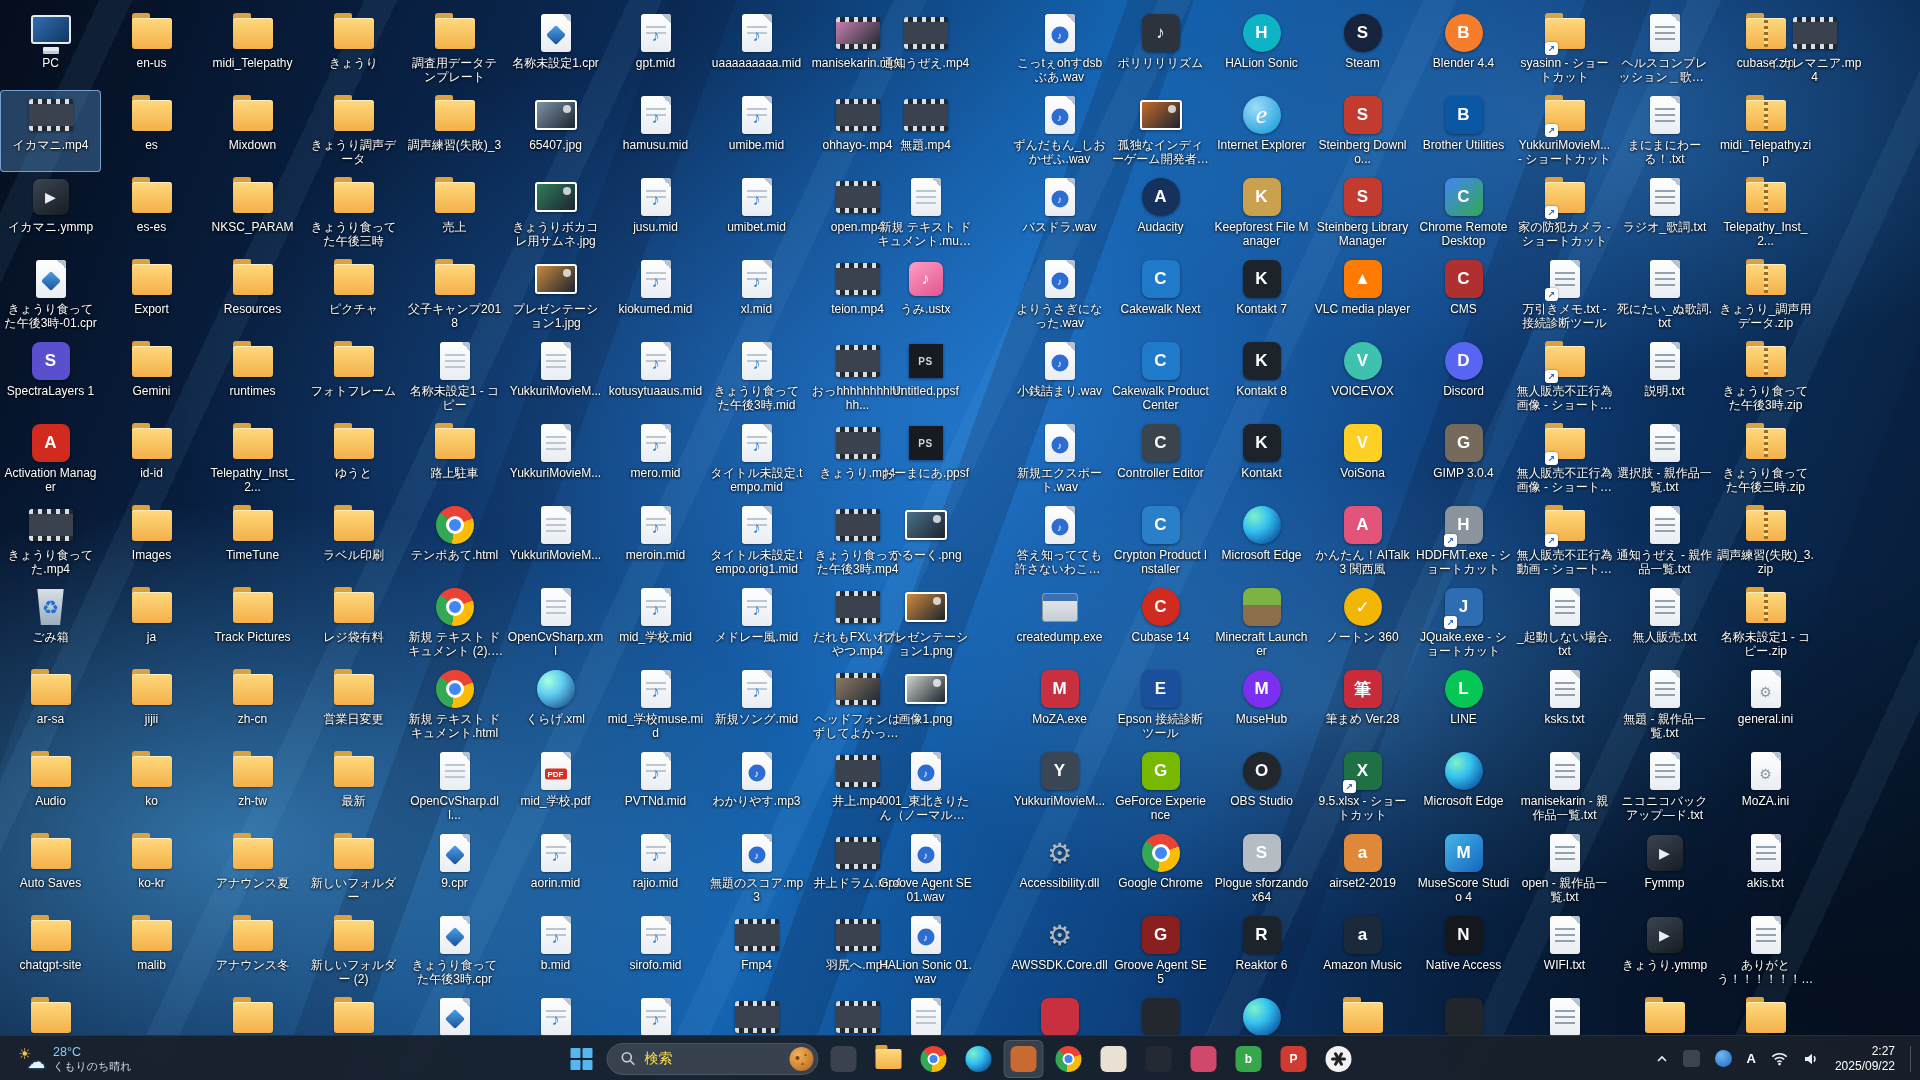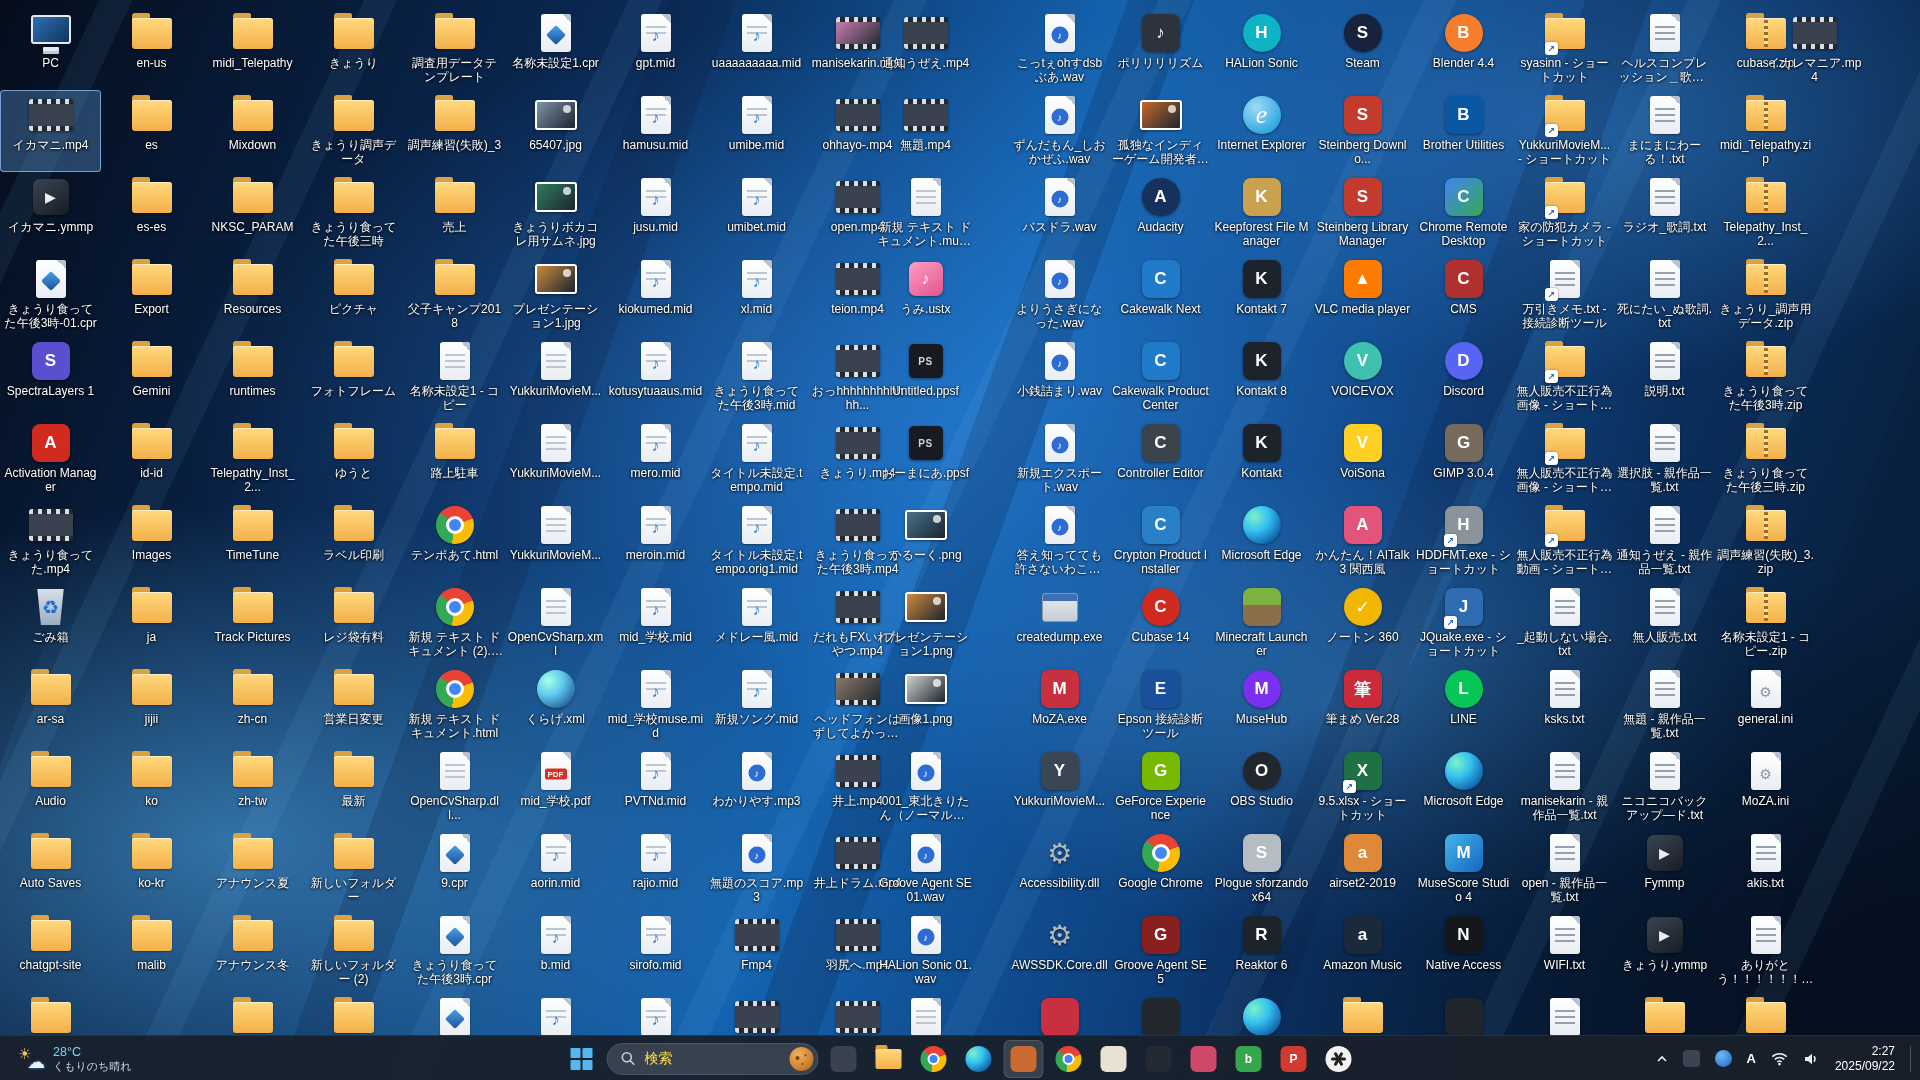--- a/index.html
+++ b/index.html
@@ -62,21 +62,21 @@
   .chrome-ball::after{content:'';position:absolute;inset:10px;background:#4285f4;border:3px solid #fff;border-radius:50%;}
   .edge-ball{background:radial-gradient(circle at 30% 28%,#7df2c8 0%,#35c1f1 38%,#0c59a4 82%);}
   .ie-ball{background:radial-gradient(circle at 35% 30%,#9fdcf8,#2fa7e0 75%);color:#fff;display:flex;align-items:center;
     justify-content:center;font-size:26px;font-style:italic;font-family:"Liberation Serif",serif;}
   
   .appsq{width:38px;height:38px;border-radius:8px;color:#fff;font-weight:bold;font-size:17px;
     display:flex;align-items:center;justify-content:center;box-shadow:0 1px 3px rgba(0,0,0,.45);}
   .appsq.round{border-radius:50%;}
   .ymmp{width:36px;height:36px;border-radius:7px;background:linear-gradient(145deg,#3a4552,#171c23);
     color:#e8eef4;display:flex;align-items:center;justify-content:center;font-size:14px;box-shadow:0 1px 3px rgba(0,0,0,.45);}
-  .ppsf{width:34px;height:34px;border-radius:5px;background:#171a20;color:#cfd6df;display:flex;align-items:center;
+  .ppsf{width:34px;height:34px;border-radius:0;background:#171a20;color:#cfd6df;display:flex;align-items:center;
     justify-content:center;font-size:10px;font-weight:bold;letter-spacing:.5px;box-shadow:0 1px 3px rgba(0,0,0,.45);}
   .ustx{width:34px;height:34px;border-radius:7px;background:linear-gradient(145deg,#ff9ec4,#e2548e);color:#fff;
     font-size:16px;display:flex;align-items:center;justify-content:center;box-shadow:0 1px 3px rgba(0,0,0,.45);}
   .exewin{width:34px;height:27px;background:linear-gradient(180deg,#e8ecf0,#c6cdd4);border:1px solid #8f979e;
     border-radius:3px;position:relative;}
   .exewin::before{content:'';position:absolute;top:0;left:0;right:0;height:7px;background:#3f6fb3;border-radius:2px 2px 0 0;}
   .dllgear{font-size:28px;color:#aeb6be;text-shadow:0 1px 2px rgba(0,0,0,.6);}
   .pcmon{width:36px;height:25px;background:linear-gradient(135deg,#2f6fb3,#12355f);border:2px solid #e3eaf2;
     border-radius:3px;position:relative;margin-bottom:8px;}
   .pcmon::after{content:'';position:absolute;left:50%;bottom:-9px;transform:translateX(-50%);

